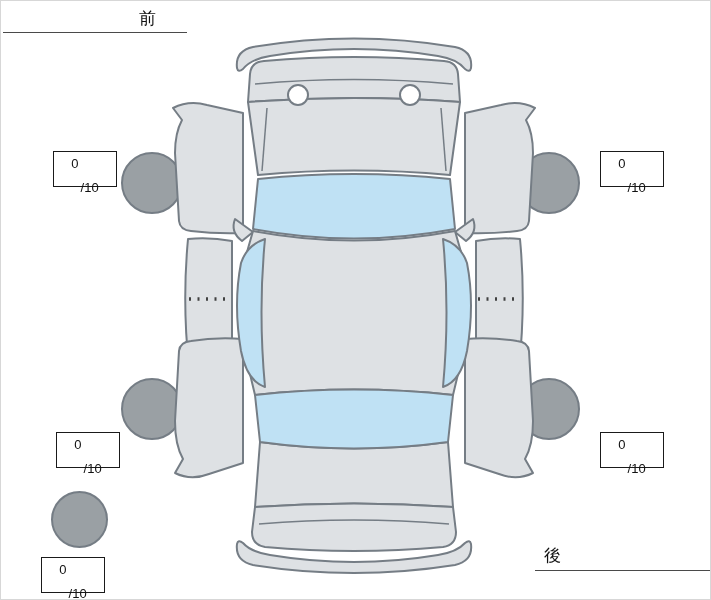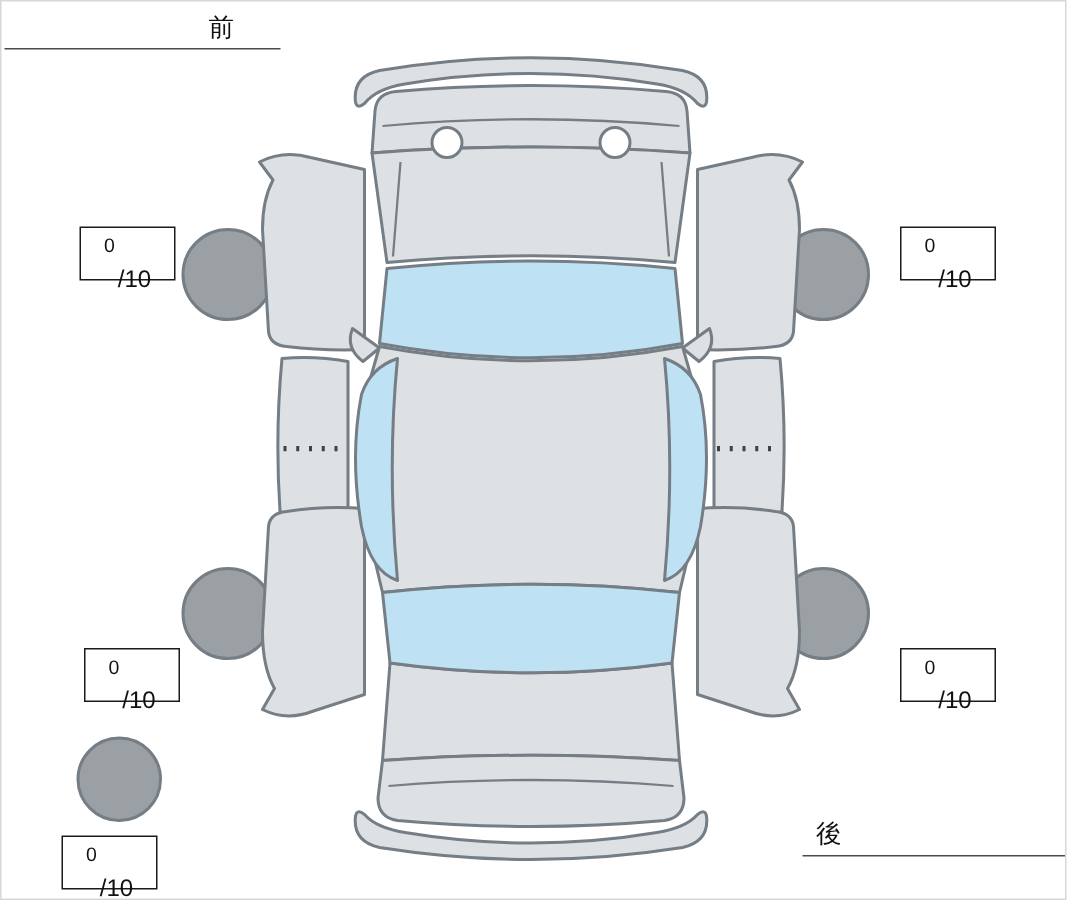--- a/index.html
+++ b/index.html
@@ -38,21 +38,21 @@
     width:64px; height:36px;
     background:#fff;
     border:1px solid #1a1a1a;
     display:flex;
     align-items:center;
     justify-content:center;
     gap:2px;
     color:#111;
   }
   .score-box .num { font-size:13px; position:relative; top:-6px; }
-  .score-box .den { font-size:16px;margin-top:36px; }
+  .score-box .den { font-size:13px;margin-top:36px; }
 
   .spare-tire {
     position:absolute;
     left:50px; top:490px;
     width:57px; height:57px;
     border-radius:50%;
     background:var(--tire);
     border:2px solid var(--outline);
   }
 </style>

